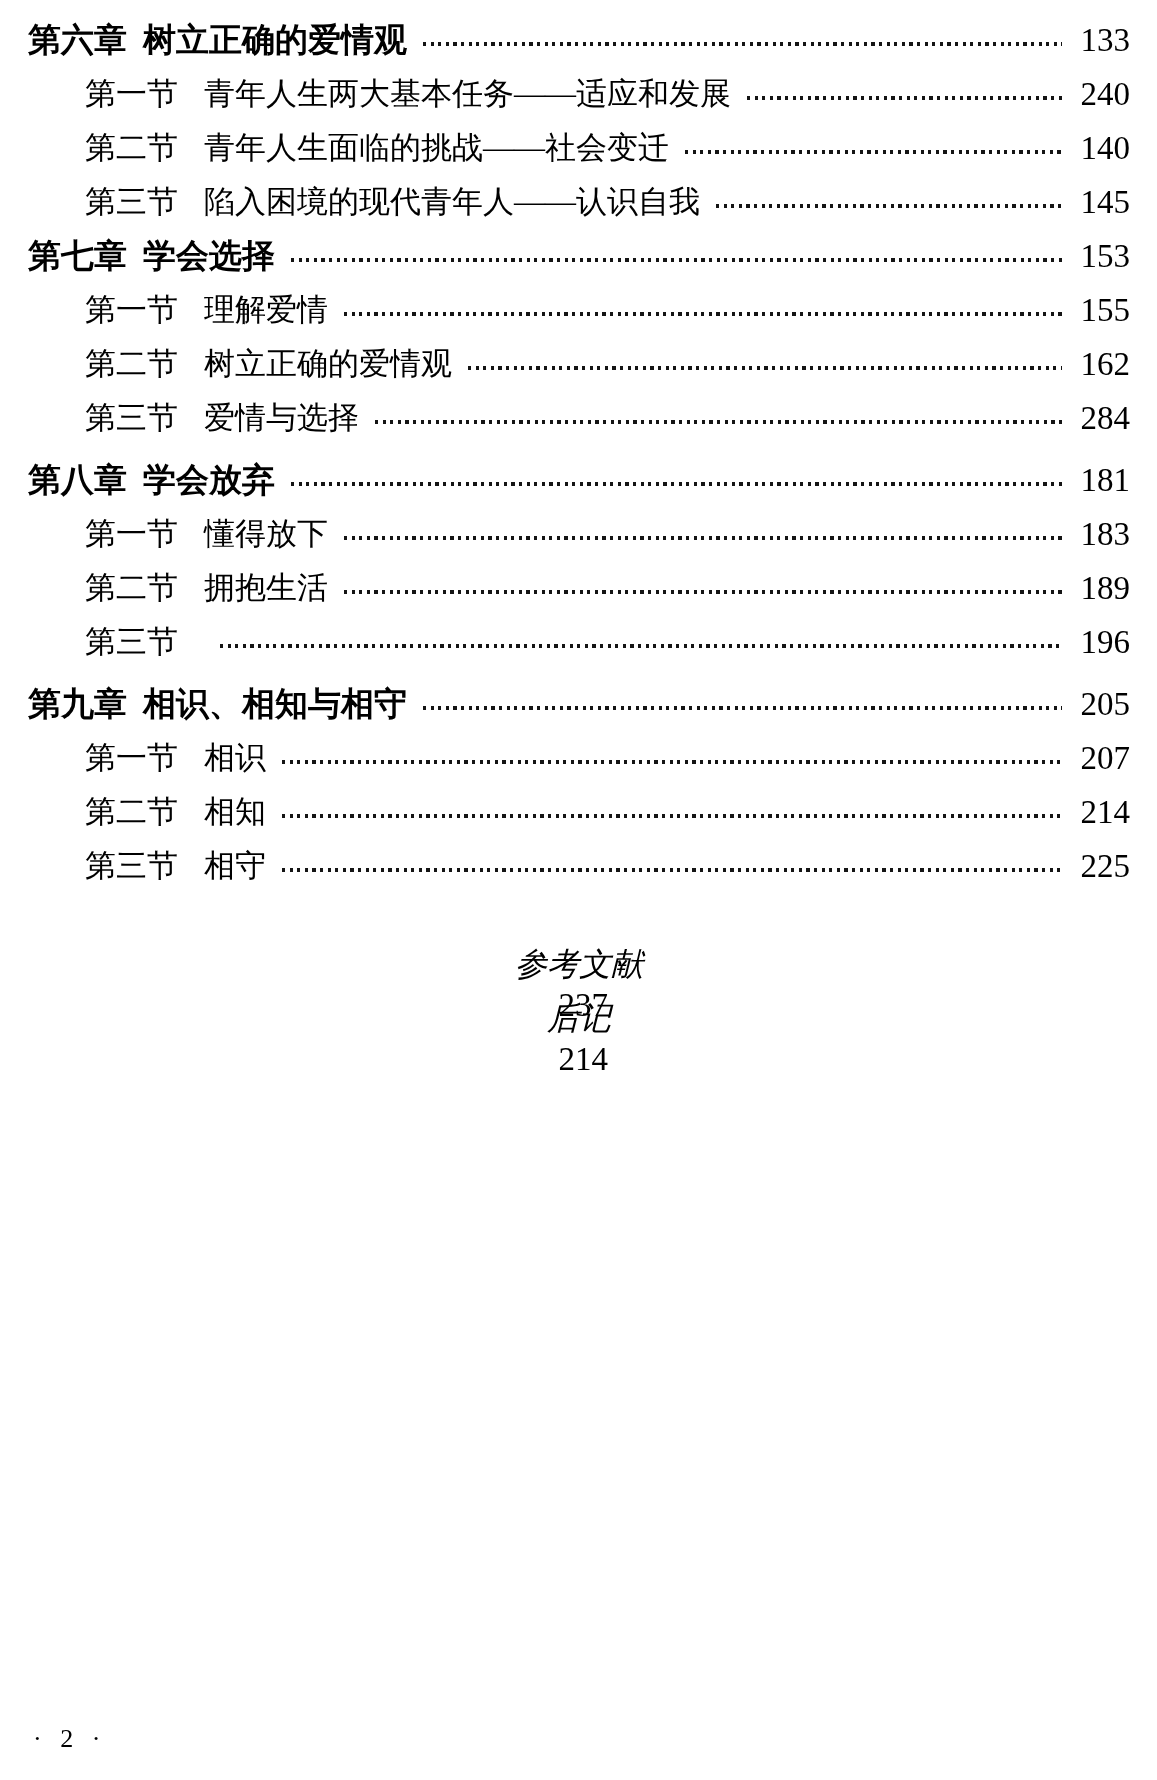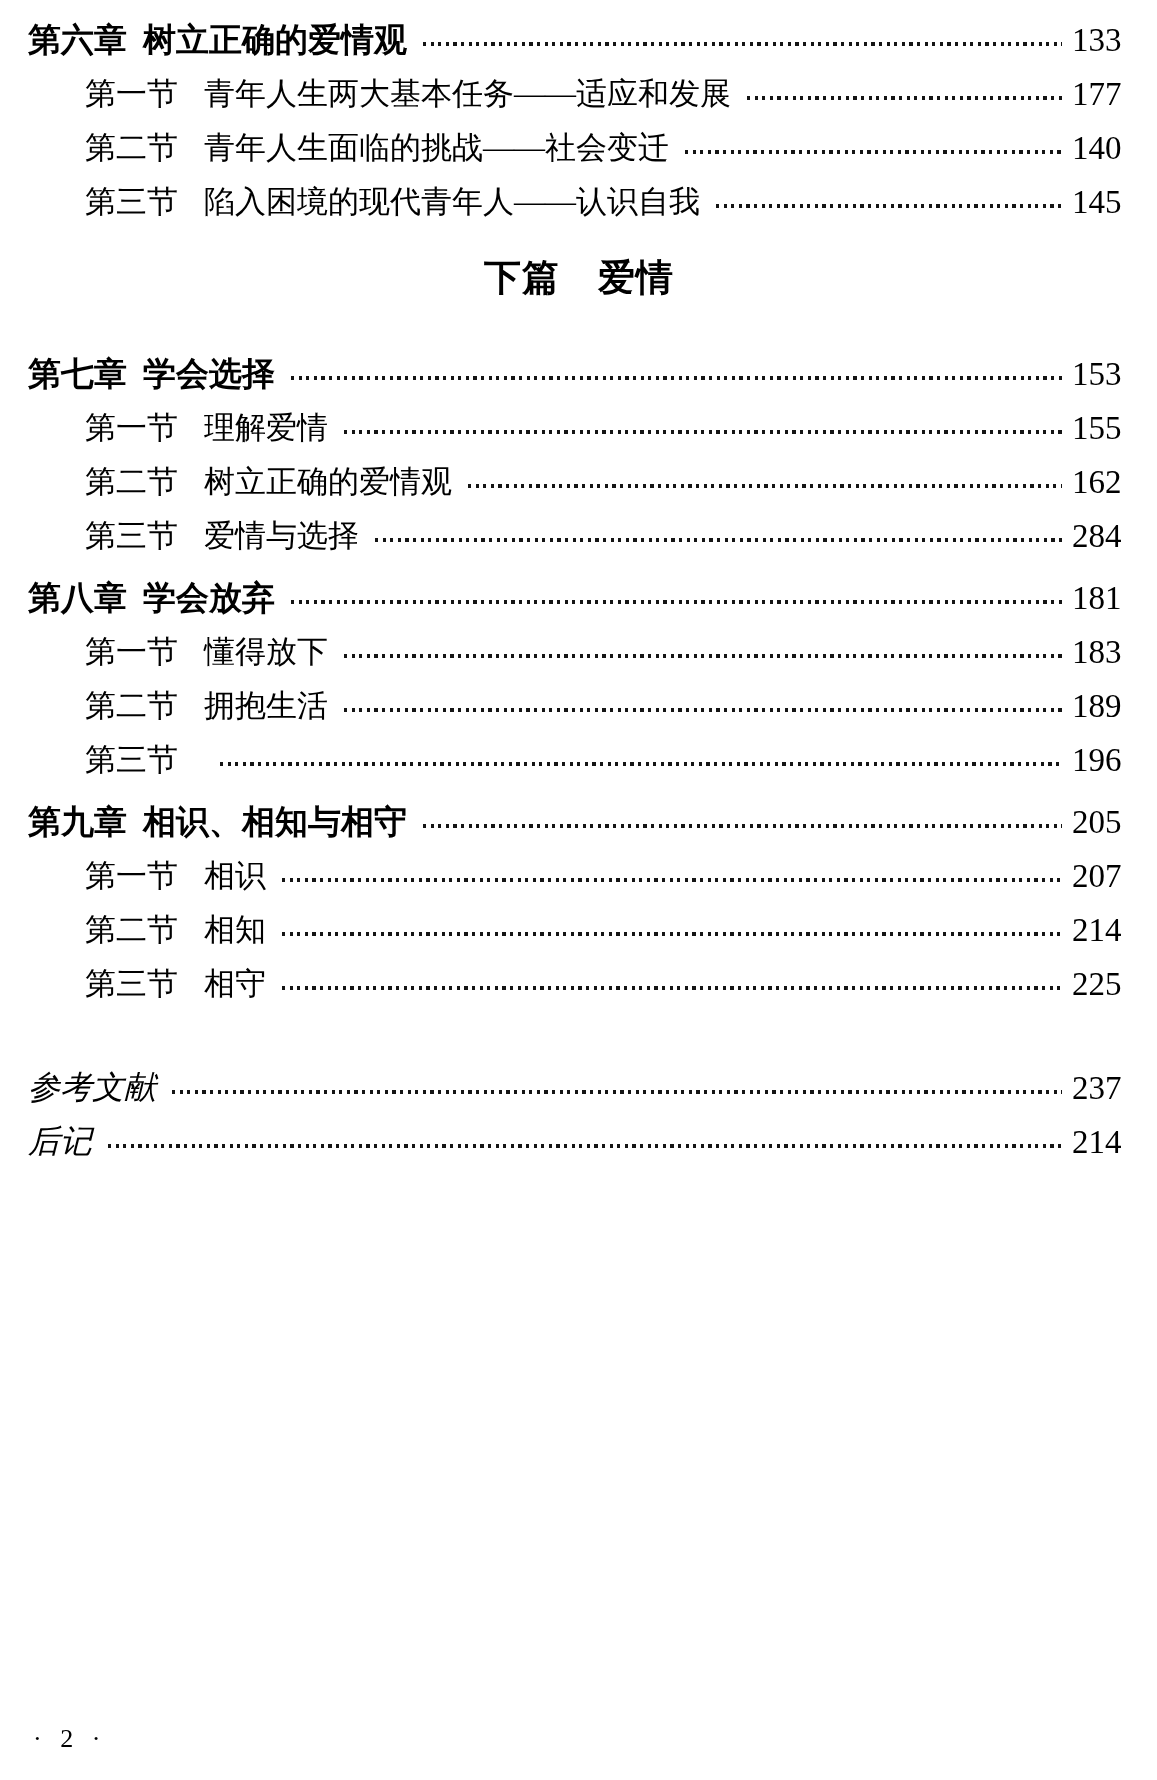--- a/index.html
+++ b/index.html
@@ -34,20 +34,21 @@
     font-size: 33px;
   }
   .toc-row.chapter.chapter-gap { margin-top: 8px; }
   .toc-row.section {
     font-size: 31px;
     padding-left: 57px;
   }
   .toc-row.backmatter {
     font-size: 32px;
     font-style: italic;
+    flex-direction: column;
   }
   .toc-row.backmatter.gap-top { margin-top: 50px; }
 
   .chapter .label { margin-right: 16px; }
   .section .label { margin-right: 26px; }
 
   .leader {
     flex: 1 1 auto;
     height: 4px;
     margin: 0 10px 0 16px;
@@ -56,21 +57,21 @@
     background-image: repeating-linear-gradient(
       to right,
       #141414 0px, #141414 3.2px,
       transparent 3.2px, transparent 7.6px
     );
   }
 
   .pagenum {
     flex: 0 0 auto;
     width: 58px;
-    text-align: left;
+    text-align: right;
     font-family: "Liberation Serif", "DejaVu Serif", serif;
     font-weight: normal;
     font-style: normal;
     font-size: 33px;
   }
 
   .part-heading {
     height: 46px;
     line-height: 46px;
     margin: 26px 0 46px 0;
@@ -98,35 +99,34 @@
       <div class="toc-row chapter">
         <span class="label">第六章</span>
         <span class="title">树立正确的爱情观</span>
         <span class="leader"></span>
         <span class="pagenum">133</span>
       </div>
       <div class="toc-row section">
         <span class="label">第一节</span>
         <span class="title">青年人生两大基本任务——适应和发展</span>
         <span class="leader"></span>
-        <span class="pagenum">177</span>
+        <span class="pagenum">240</span>
       </div>
       <div class="toc-row section">
         <span class="label">第二节</span>
         <span class="title">青年人生面临的挑战——社会变迁</span>
         <span class="leader"></span>
         <span class="pagenum">140</span>
       </div>
       <div class="toc-row section">
         <span class="label">第三节</span>
         <span class="title">陷入困境的现代青年人——认识自我</span>
         <span class="leader"></span>
         <span class="pagenum">145</span>
       </div>
-      <div class="part-heading">下篇　爱情</div>
       <div class="toc-row chapter">
         <span class="label">第七章</span>
         <span class="title">学会选择</span>
         <span class="leader"></span>
         <span class="pagenum">153</span>
       </div>
       <div class="toc-row section">
         <span class="label">第一节</span>
         <span class="title">理解爱情</span>
         <span class="leader"></span>

